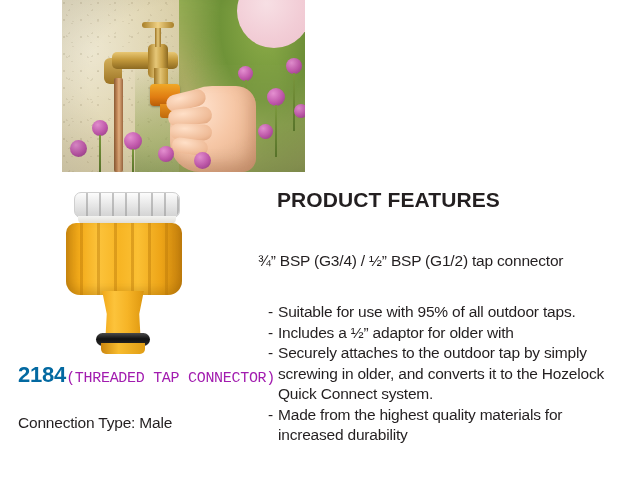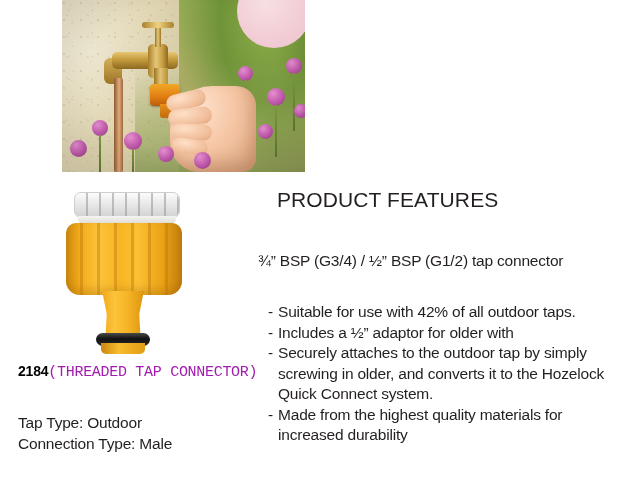--- a/index.html
+++ b/index.html
@@ -279,23 +279,23 @@
   
   .code-line {
     position: absolute;
     left: 18px;
     top: 362px;
     white-space: nowrap;
   }
   .code-num {
     font-family: "Liberation Sans Narrow", "Liberation Sans", sans-serif;
     font-weight: bold;
-    font-size: 14px;
+    font-size: 22px;
     letter-spacing: -0.2px;
-    color: #000000;
+    color: #0369a1;
   }
   .code-name {
     font-family: Liberation Mono, monospace;
     font-size: 15px;
     letter-spacing: -0.3px;
     color: #a21caf;
   }
   .specs {
     position: absolute;
     left: 18px;
@@ -310,21 +310,21 @@
     color: #231f20;
     white-space: nowrap;
   }
 
   
   .features-head {
     position: absolute;
     left: 277px;
     top: 188px;
     font-family: "Liberation Sans Narrow", "Liberation Sans", sans-serif;
-    font-weight: normal;
+    font-weight: bold;
     font-size: 21px;
     letter-spacing: 0.1px;
     color: #231f20;
   }
   .features-sub {
     position: absolute;
     left: 258px;
     top: 252px;
     font-family: Liberation Sans, sans-serif;
     font-size: 15.5px;
@@ -415,31 +415,30 @@
   <div class="pr-stem"></div>
   <div class="pr-oring"></div>
   <div class="pr-tip"></div>
 </div>
 
 <div class="code-line">
   <span class="code-num">2184</span><span class="code-name">(THREADED TAP CONNECTOR)</span>
 </div>
 
 <div class="specs">
-  <div class="spec-line">Tap Type: Outdoor</div>
   <div class="spec-line">Connection Type: Male</div>
 </div>
 
 <div class="features-head">PRODUCT FEATURES</div>
 <div class="features-sub">¾” BSP (G3/4) / ½” BSP (G1/2) tap connector</div>
 
 <div class="bullets">
   <div class="bullet">
     <span class="dash">-</span>
-    <span class="btext">Suitable for use with 42% of all outdoor taps.</span>
+    <span class="btext">Suitable for use with 95% of all outdoor taps.</span>
   </div>
   <div class="bullet">
     <span class="dash">-</span>
     <span class="btext">Includes a ½” adaptor for older with</span>
   </div>
   <div class="bullet">
     <span class="dash">-</span>
     <span class="btext">Securely attaches to the outdoor tap by simply screwing in older, and converts it to the Hozelock Quick Connect system.</span>
   </div>
   <div class="bullet">

